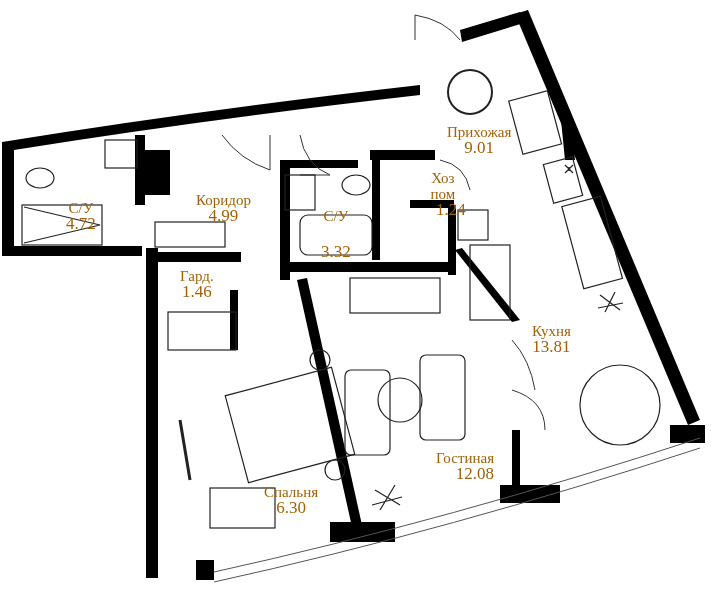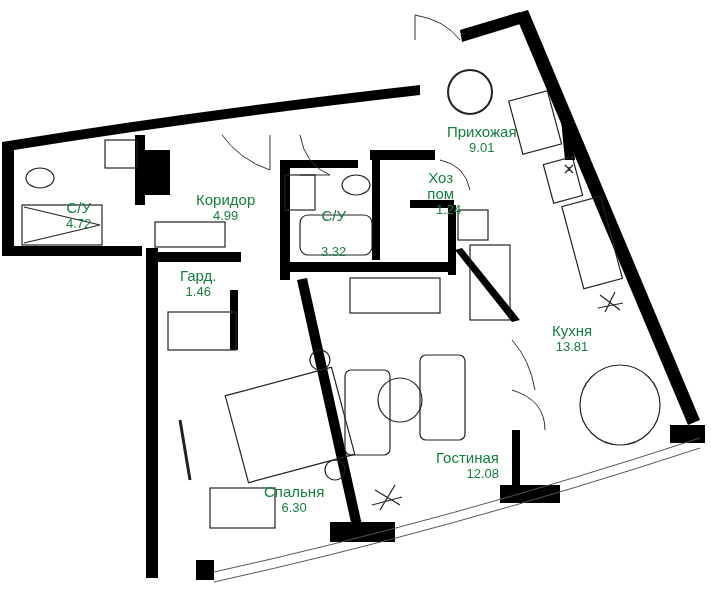--- a/index.html
+++ b/index.html
@@ -1,20 +1,20 @@
 <!DOCTYPE html>
 <html><head>
 <meta charset="utf-8">
 <style>
   html, body { margin: 0; padding: 0; background: #ffffff; }
   body { width: 711px; height: 591px; position: relative; overflow: hidden; font-family: "Liberation Sans", sans-serif; }
   svg { position: absolute; left: 0; top: 0; }
-  .lbl { position: absolute; color: #15803d; font-size: 15px; line-height: 16px; text-align: center; white-space: nowrap; }
+  .lbl { position: absolute; color: #a16207; font-size: 15px; line-height: 16px; text-align: center; white-space: nowrap; font-family: Liberation Serif, serif; }
   .lbl .name { display: block; }
-  .lbl .area { display: block; font-size: 13px; }
+  .lbl .area { display: block; font-size: 17px; }
 </style>
 </head>
 <body>
 
 <svg width="711" height="591" viewBox="0 0 711 591">
   <g fill="#000" stroke="none">
 
     <path d="M2 142 L2 250 L14 250 L14 150 Q200 120 420 95 L420 85 Q200 110 2 142 Z"></path>
     <path d="M460 30 L520 12 L527 22 L462 42 Z"></path>
 
@@ -124,21 +124,21 @@
 <div class="lbl" style="left:447px;top:124px;">
   <span class="name">Прихожая</span>
   <span class="area">9.01</span>
 </div>
 
 <div class="lbl" style="left:180px;top:268px;">
   <span class="name">Гард.</span>
   <span class="area">1.46</span>
 </div>
 
-<div class="lbl" style="left:552px;top:323px;text-align:center;">
+<div class="lbl" style="left:532px;top:323px;text-align:center;">
   <span class="name">Кухня</span>
   <span class="area">13.81</span>
 </div>
 
 <div class="lbl" style="left:436px;top:450px;text-align:right;">
   <span class="name">Гостиная</span>
   <span class="area" style="">12.08</span>
 </div>
 
 <div class="lbl" style="left:264px;top:484px;">

